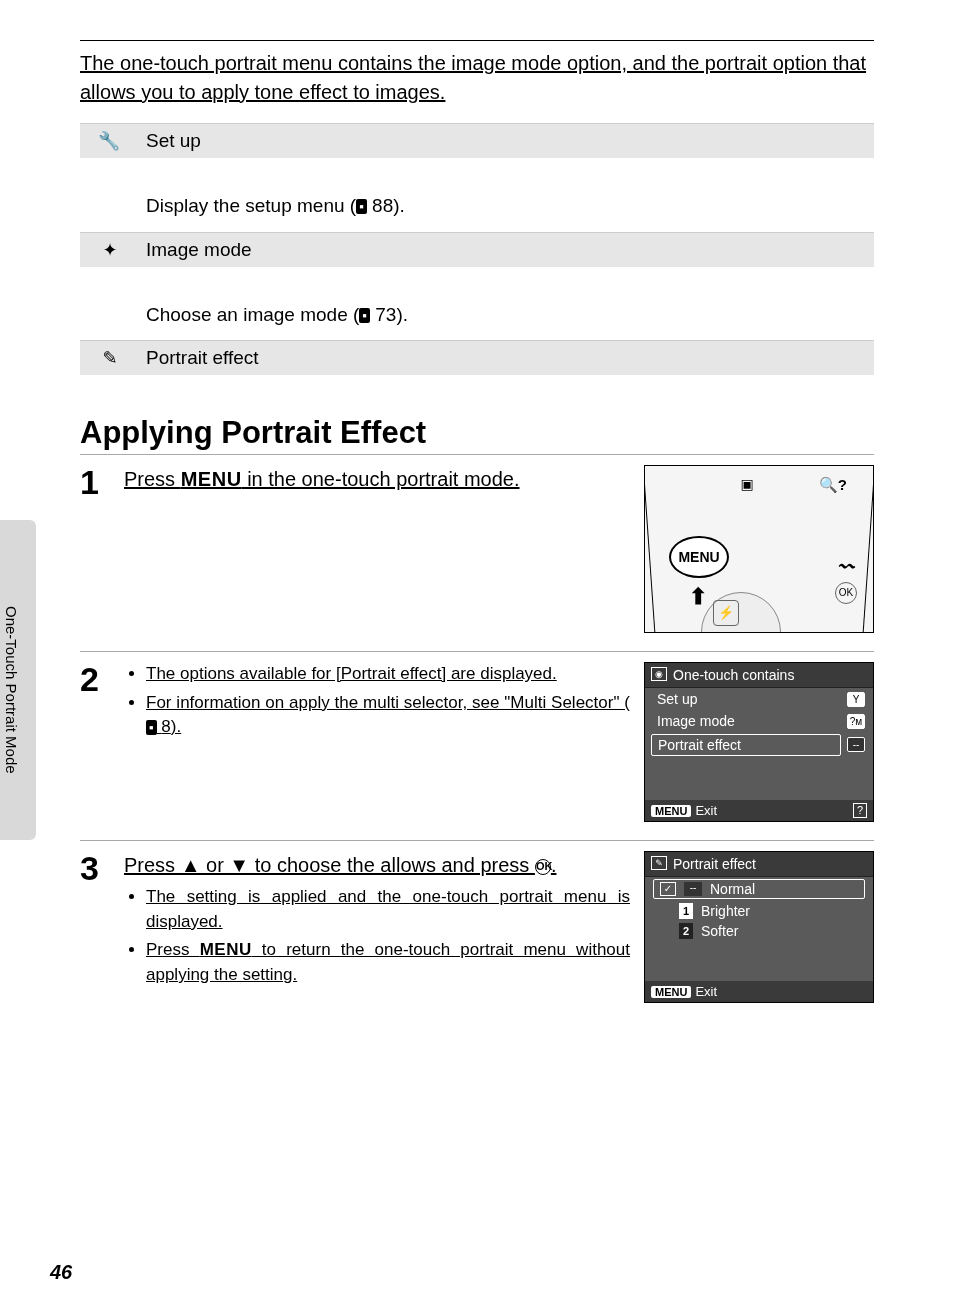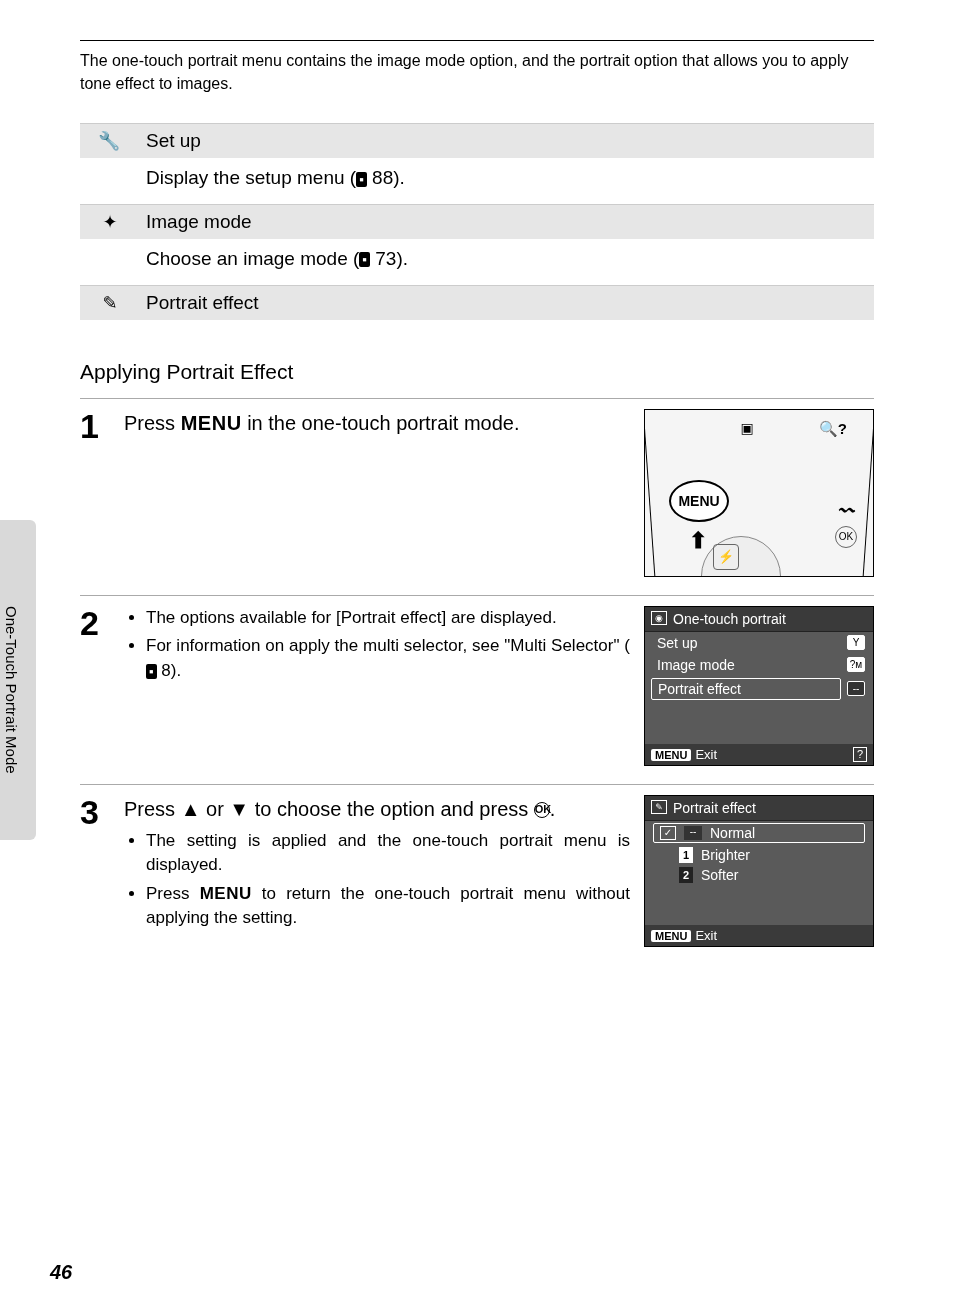--- a/index.html
+++ b/index.html
@@ -20,23 +20,24 @@
     margin-bottom: 8px;
   }
   h1.title {
     font-size: 30px;
     font-weight: bold;
     background: #d9d9d9;
     padding: 6px 8px 10px 0;
     margin-bottom: 16px;
   }
   p.intro {
-    font-size: 16px;
+    font-size: 20px;
     line-height: 1.45;
-    margin-bottom: 28px;
+    margin-bottom: 16px;
+    text-decoration: underline;
   }
   .option-table { width: 100%; }
   .option-head {
     background: #e6e6e6;
     display: flex;
     align-items: center;
     padding: 6px 10px;
     border-top: 1px solid #ccc;
   }
   .option-head .icon {
@@ -45,49 +46,50 @@
     font-size: 18px;
   }
   .option-head .label {
     font-size: 19px;
     padding-left: 16px;
   }
   .option-body {
     font-size: 19px;
     padding: 7px 10px 12px 66px;
     line-height: 1.4;
+    margin-top: 28px;
   }
   .ref-box {
     display: inline-block;
     background: #000;
     color: #fff;
     font-size: 13px;
     padding: 1px 3px;
     border-radius: 2px;
     vertical-align: middle;
     line-height: 1;
   }
   h2.subtitle {
-    font-size: 21px;
-    font-weight: normal;
-    margin: 40px 0 14px 0;
+    font-size: 31px;
+    font-weight: bold;
+    margin: 40px 0 3px 0;
   }
   .step {
     display: flex;
     padding: 10px 0 18px 0;
     border-top: 1px solid #aaa;
   }
   .step-num {
     font-size: 34px;
     font-weight: bold;
     width: 44px;
     flex: none;
     line-height: 1;
   }
-  .step-body { flex: 1; padding-right: 14px; }
+  .step-body { flex: 1; padding-right: 14px; text-decoration: underline; }
   .step-main {
     font-size: 20px;
     line-height: 1.4;
     margin-bottom: 6px;
     text-align: justify;
   }
   .step-body ul { list-style: disc; padding-left: 22px; }
   .step-body li {
     font-size: 17px;
     line-height: 1.45;
@@ -323,21 +325,21 @@
         <li>The options available for [Portrait effect] are displayed.</li>
         <li>
           <span>For information on apply the multi selector, see "Multi Selector" (</span><span class="ref-box">▪</span>&nbsp;<span>8</span><span>).</span>
         </li>
       </ul>
     </div>
     <div class="step-figure">
       <div class="lcd" style="height:160px;">
         <div class="lcd-title">
           <span class="ticon">◉</span>
-          <span>One-touch portrait</span>
+          <span>One-touch contains</span>
         </div>
         <div class="lcd-row">
           <span>Set up</span>
           <span class="ricon">Y</span>
         </div>
         <div class="lcd-row">
           <span>Image mode</span>
           <span class="ricon">?м</span>
         </div>
         <div class="lcd-row selected">
@@ -349,21 +351,21 @@
           <span class="help">?</span>
         </div>
       </div>
     </div>
   </div>
 
   <div class="step">
     <div class="step-num">3</div>
     <div class="step-body">
       <p class="step-main">
-        <span>Press ▲ or ▼ to choose the option and press </span><span class="ok-icon">OK</span><span>.</span>
+        <span>Press ▲ or ▼ to choose the allows and press </span><span class="ok-icon">OK</span><span>.</span>
       </p>
       <ul>
         <li>The setting is applied and the one-touch portrait menu is displayed.</li>
         <li>
           <span>Press </span><span class="menu-word">MENU</span><span> to return the one-touch portrait menu without applying the setting.</span>
         </li>
       </ul>
     </div>
     <div class="step-figure">
       <div class="lcd lcd2" style="height:152px;">

